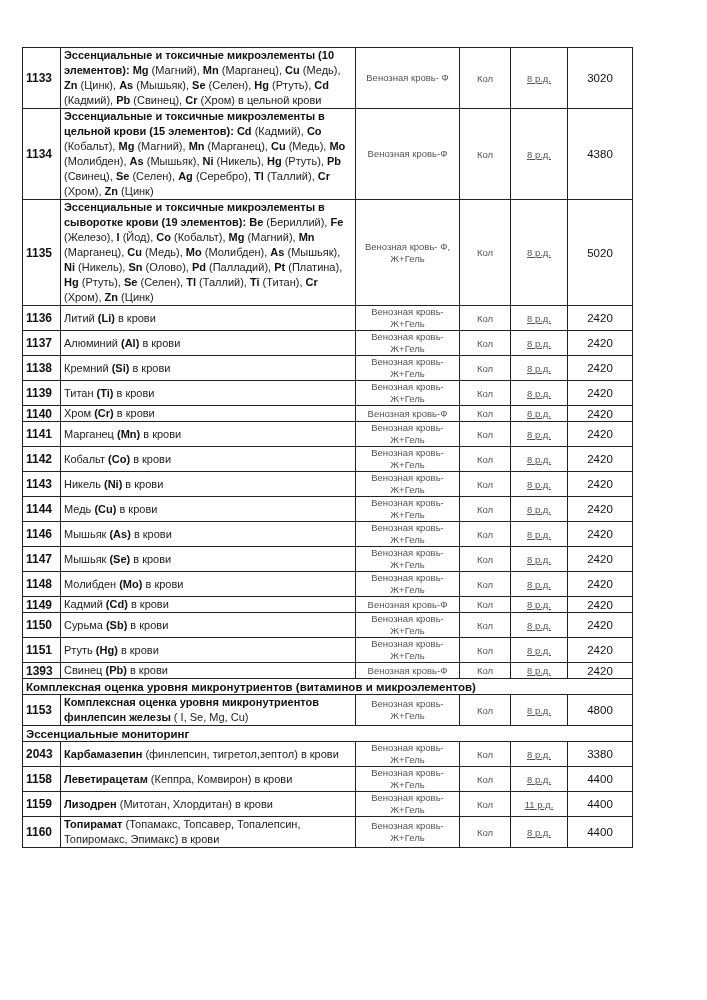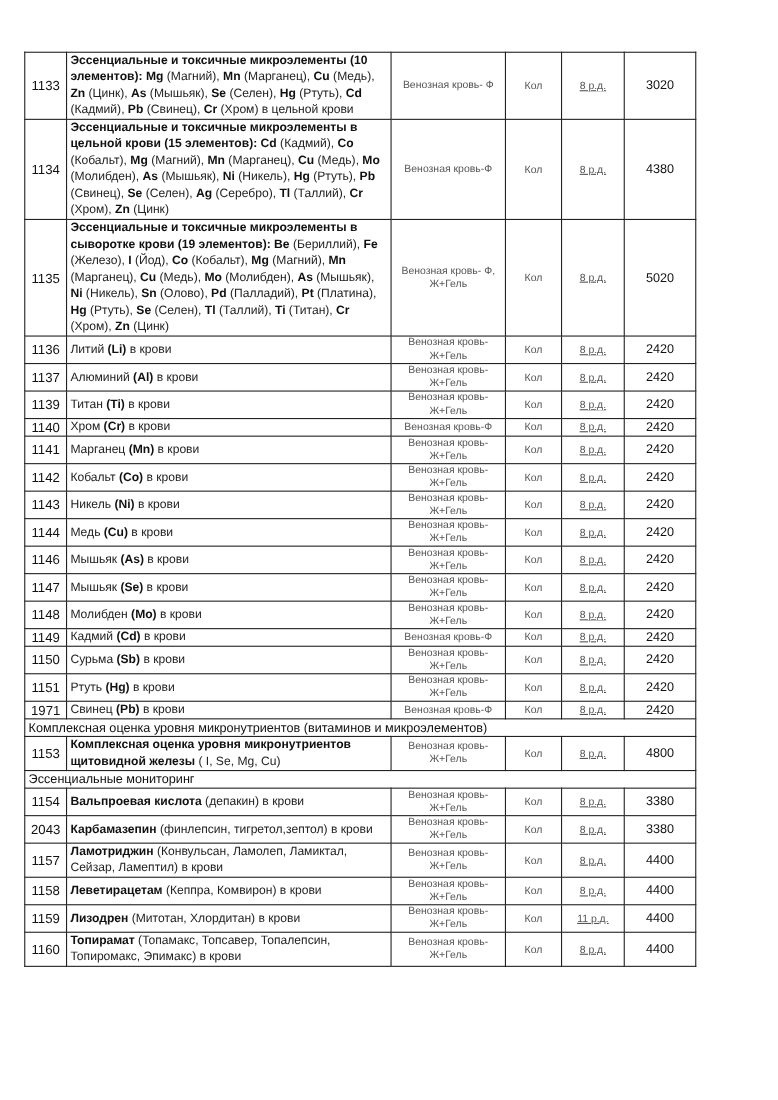--- a/index.html
+++ b/index.html
@@ -3,28 +3,28 @@
 <meta charset="utf-8">
 <style>
   html, body { margin: 0; padding: 0; background: #ffffff; }
   body { width: 707px; height: 1000px; position: relative; overflow: hidden;
          font-family: "Liberation Sans", sans-serif; color: #111; }
   table.price { position: absolute; left: 22px; top: 47px; width: 610px;
                 border-collapse: collapse; table-layout: fixed; }
   table.price td { border: 1px solid #222; padding: 0 3px; vertical-align: middle; }
   col.c-num { width: 38px; } col.c-name { width: 295px; } col.c-mat { width: 104px; }
   col.c-cont { width: 51px; } col.c-term { width: 57px; } col.c-price { width: 65px; }
-  td.num { text-align: center; font-weight: normal; font-size: 12px; padding: 0 2px; }
+  td.num { font-weight: bold; font-size: 12px; padding: 0 2px; }
   td.name { font-size: 11px; line-height: 15px; color: #222; padding: 1px 3px; }
   td.name b { color: #111; font-weight: bold; }
   td.mat { text-align: center; font-size: 9.5px; line-height: 12px; color: #555; }
   td.cont { text-align: center; font-size: 9.5px; color: #555; }
   td.term { text-align: center; font-size: 9.5px; color: #555; text-decoration: underline; }
   td.price { text-align: center; font-size: 11.5px; color: #111; }
-  td.section { font-weight: normal; font-size: 11.5px; padding: 2px 3px; height: 15px; margin-left: 33px; }
+  td.section { font-weight: bold; font-size: 11.5px; padding: 2px 3px; height: 15px; margin-left: 33px; }
   tr.h-big1 td { height: 56px; }
   tr.h-big2 td { height: 84px; }
   tr.h-big3 td { height: 103px; }
   tr.h-std td { height: 22px; }
   tr.h-sm td { height: 15px; }
   tr.h-2line td { height: 26px; }
 </style>
 </head>
 <body>
 
@@ -72,20 +72,28 @@
       </tr>
       <tr class="h-std">
         <td class="num">1137</td>
         <td class="name"><span>Алюминий </span><b>(Al)</b><span> в крови</span></td>
         <td class="mat">Венозная кровь- Ж+Гель</td>
         <td class="cont">Кол</td>
         <td class="term">8 р.д.</td>
         <td class="price">2420</td>
       </tr>
       <tr class="h-std">
+        <td class="num">1138</td>
+        <td class="name"><span>Кремний </span><b>(Si)</b><span> в крови</span></td>
+        <td class="mat">Венозная кровь- Ж+Гель</td>
+        <td class="cont">Кол</td>
+        <td class="term">8 р.д.</td>
+        <td class="price">2420</td>
+      </tr>
+      <tr class="h-std">
         <td class="num">1139</td>
         <td class="name"><span>Титан </span><b>(Ti)</b><span> в крови</span></td>
         <td class="mat">Венозная кровь- Ж+Гель</td>
         <td class="cont">Кол</td>
         <td class="term">8 р.д.</td>
         <td class="price">2420</td>
       </tr>
       <tr class="h-sm">
         <td class="num">1140</td>
         <td class="name"><span>Хром </span><b>(Cr)</b><span> в крови</span></td>
@@ -168,64 +176,48 @@
       </tr>
       <tr class="h-std">
         <td class="num">1151</td>
         <td class="name"><span>Ртуть </span><b>(Hg)</b><span> в крови</span></td>
         <td class="mat">Венозная кровь- Ж+Гель</td>
         <td class="cont">Кол</td>
         <td class="term">8 р.д.</td>
         <td class="price">2420</td>
       </tr>
       <tr class="h-sm">
-        <td class="num">1971</td>
+        <td class="num">1393</td>
         <td class="name"><span>Свинец </span><b>(Pb)</b><span> в крови</span></td>
         <td class="mat">Венозная кровь-Ф</td>
         <td class="cont">Кол</td>
         <td class="term">8 р.д.</td>
         <td class="price">2420</td>
       </tr>
       <tr>
         <td colspan="6" class="section">Комплексная оценка уровня микронутриентов (витаминов и микроэлементов)</td>
       </tr>
       <tr class="h-2line">
         <td class="num">1153</td>
-        <td class="name"><b>Комплексная оценка уровня микронутриентов щитовидной железы</b><span> ( I, Se, Mg, Cu)</span></td>
+        <td class="name"><b>Комплексная оценка уровня микронутриентов финлепсин железы</b><span> ( I, Se, Mg, Cu)</span></td>
         <td class="mat">Венозная кровь- Ж+Гель</td>
         <td class="cont">Кол</td>
         <td class="term">8 р.д.</td>
         <td class="price">4800</td>
       </tr>
       <tr>
         <td colspan="6" class="section">Эссенциальные мониторинг</td>
       </tr>
       <tr class="h-std">
-        <td class="num">1154</td>
-        <td class="name"><b>Вальпроевая кислота</b><span> (депакин) в крови</span></td>
-        <td class="mat">Венозная кровь- Ж+Гель</td>
-        <td class="cont">Кол</td>
-        <td class="term">8 р.д.</td>
-        <td class="price">3380</td>
-      </tr>
-      <tr class="h-std">
         <td class="num">2043</td>
         <td class="name"><b>Карбамазепин</b><span> (финлепсин, тигретол,зептол) в крови</span></td>
         <td class="mat">Венозная кровь- Ж+Гель</td>
         <td class="cont">Кол</td>
         <td class="term">8 р.д.</td>
         <td class="price">3380</td>
-      </tr>
-      <tr class="h-2line">
-        <td class="num">1157</td>
-        <td class="name"><b>Ламотриджин</b><span> (Конвульсан, Ламолеп, Ламиктал, Сейзар, Ламептил) в крови</span></td>
-        <td class="mat">Венозная кровь- Ж+Гель</td>
-        <td class="cont">Кол</td>
-        <td class="term">8 р.д.</td>
-        <td class="price">4400</td>
       </tr>
       <tr class="h-std">
         <td class="num">1158</td>
         <td class="name"><b>Леветирацетам</b><span> (Кеппра, Комвирон) в крови</span></td>
         <td class="mat">Венозная кровь- Ж+Гель</td>
         <td class="cont">Кол</td>
         <td class="term">8 р.д.</td>
         <td class="price">4400</td>
       </tr>
       <tr class="h-std">

